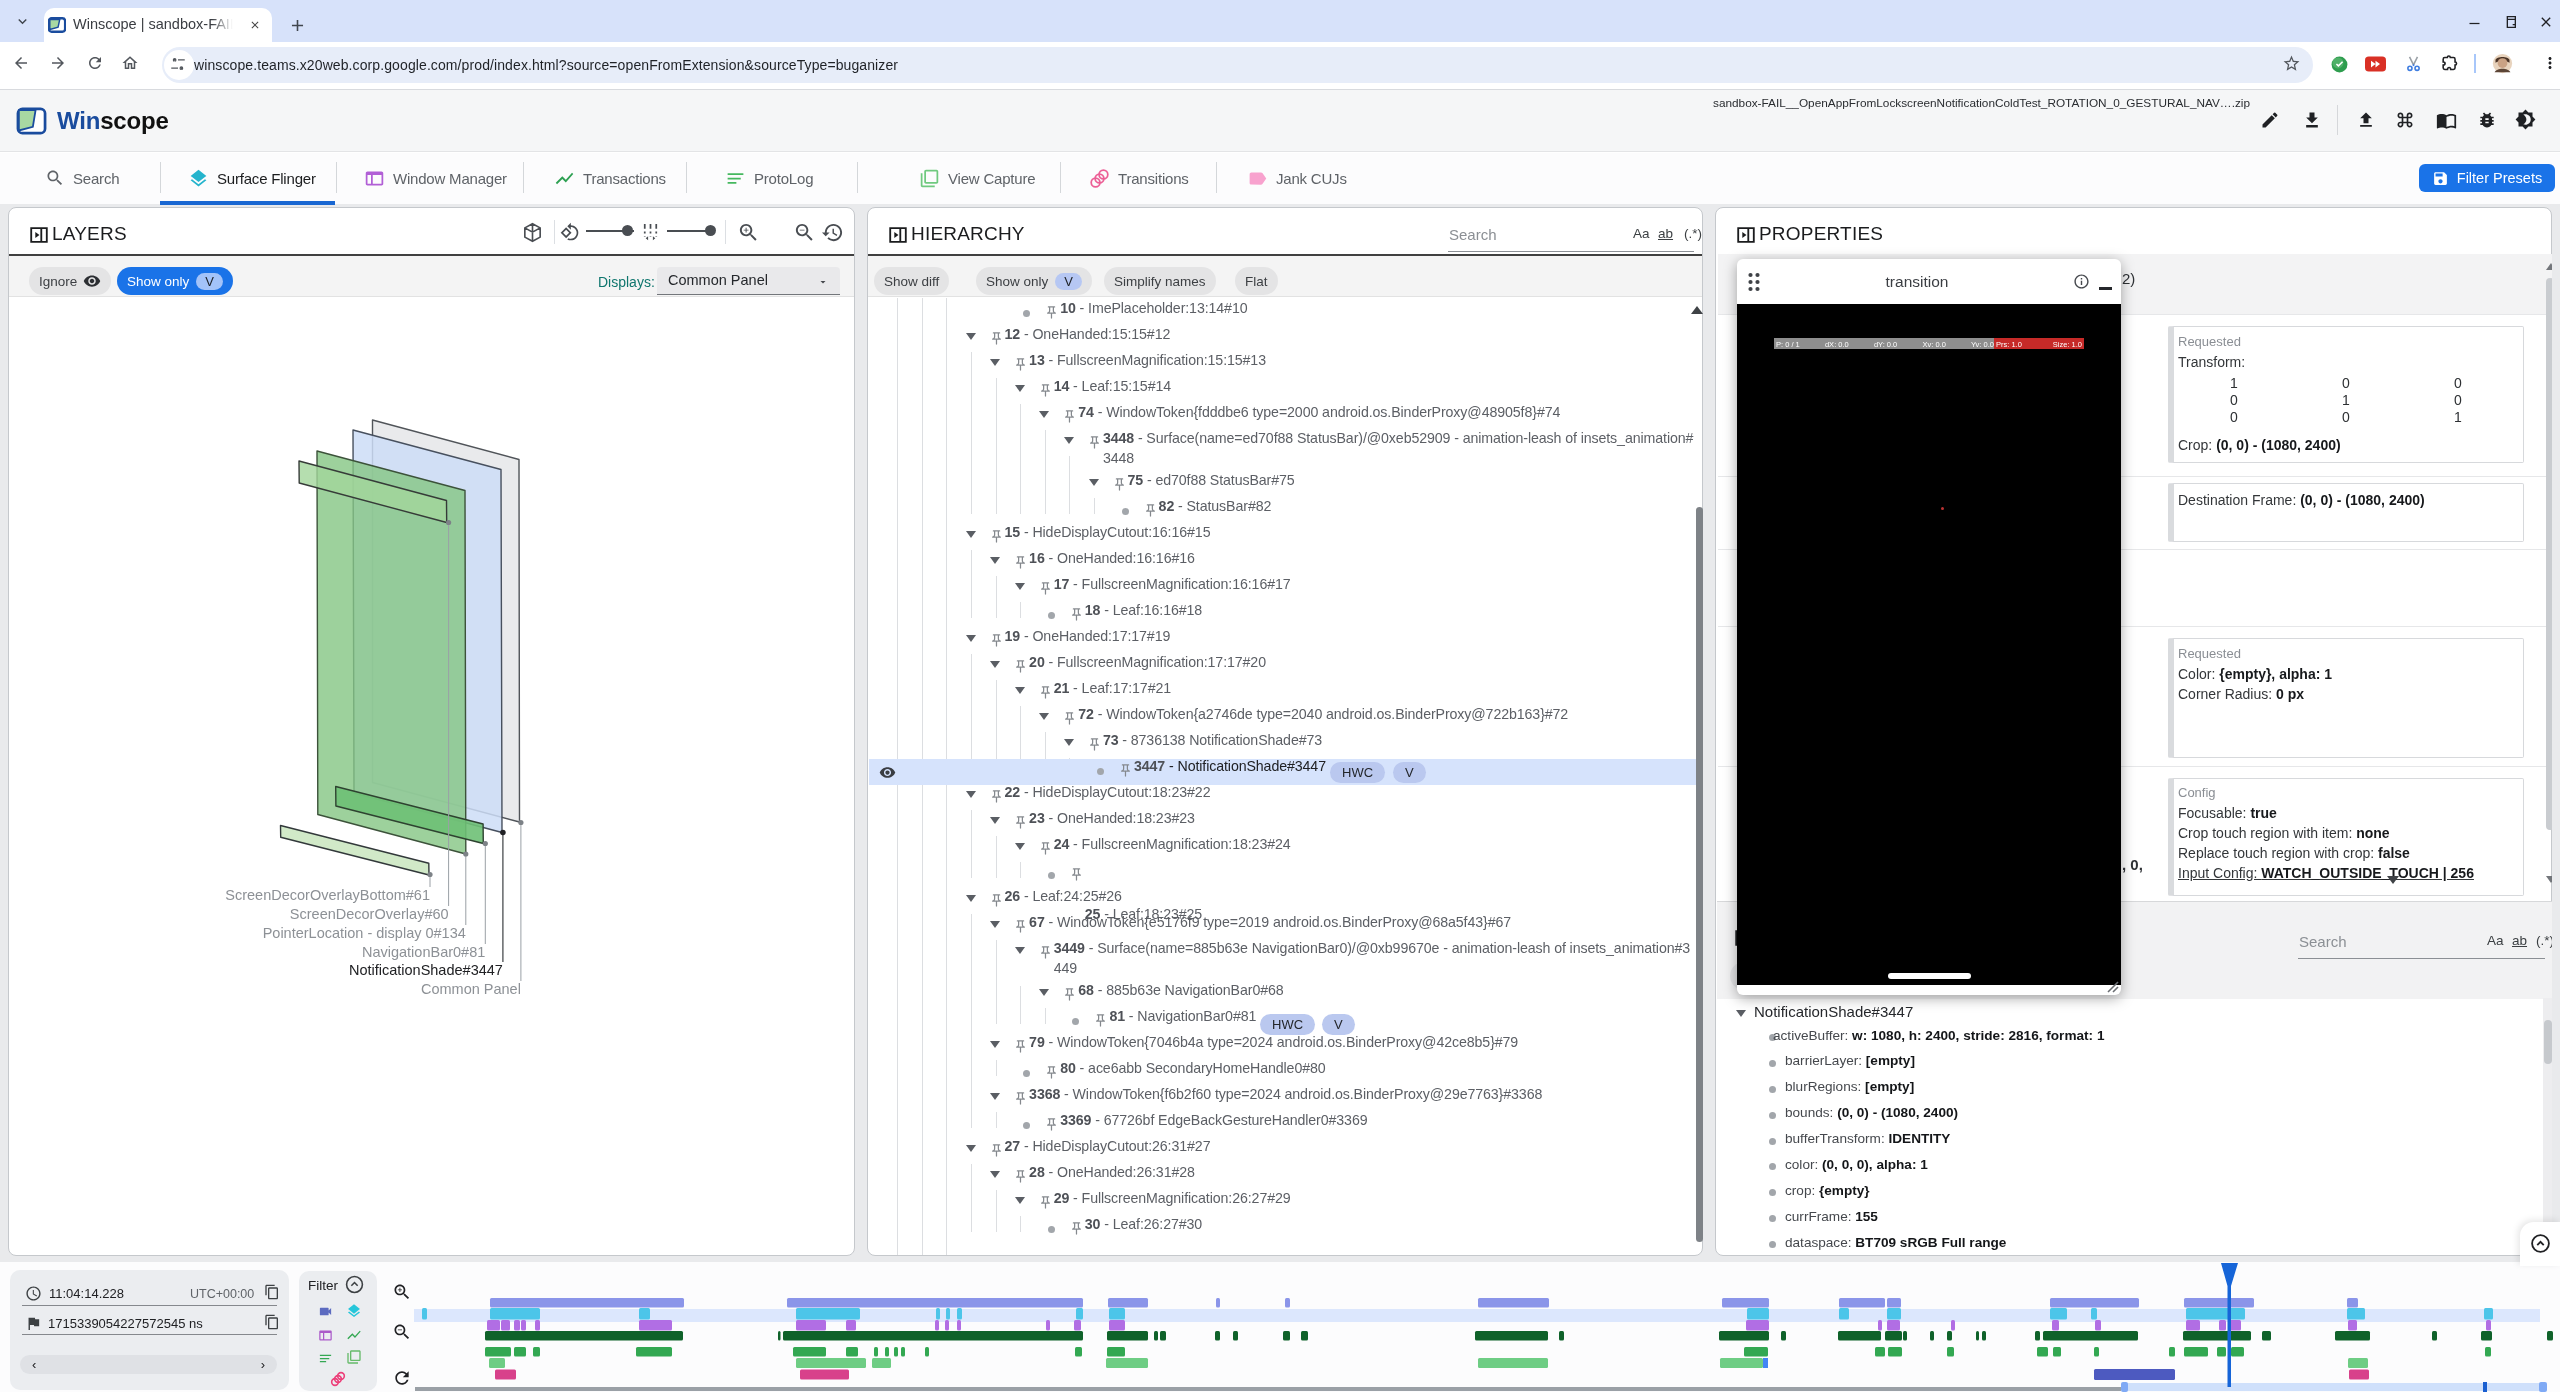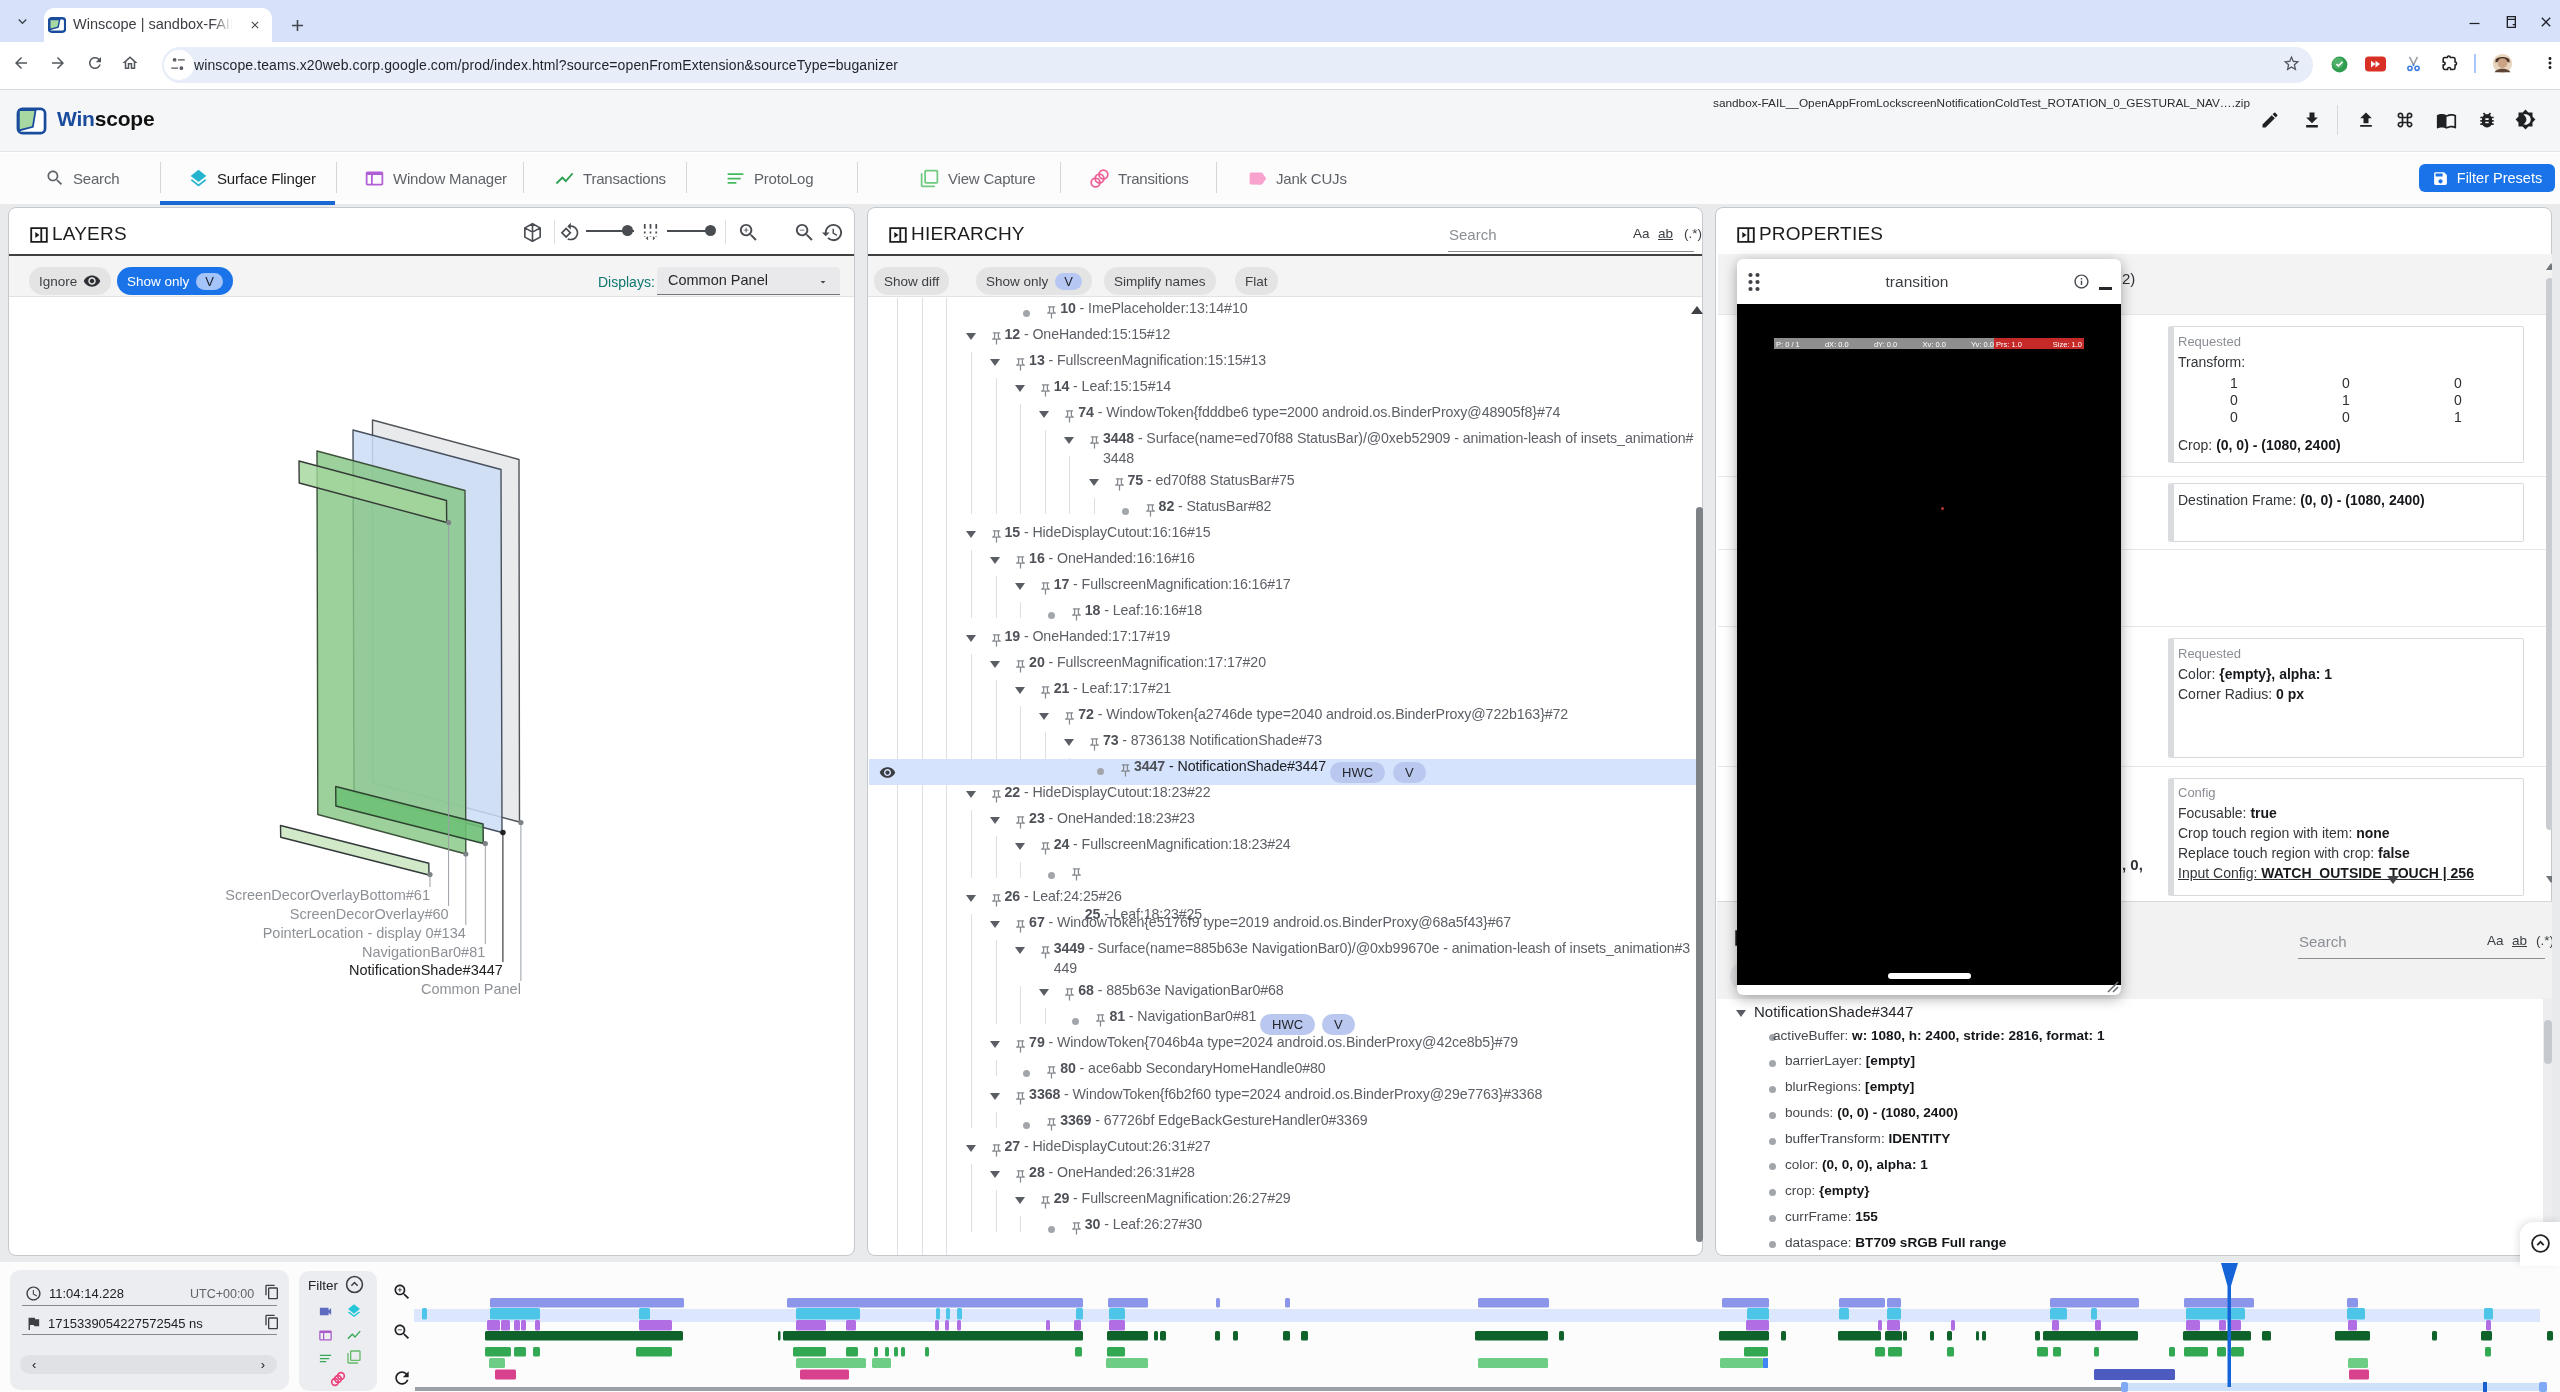--- a/index.html
+++ b/index.html
@@ -16,21 +16,21 @@
 #tab .fade { position:absolute; left:168px; top:4px; width:26px; height:26px; background:linear-gradient(90deg,rgba(255,255,255,0),#fff 80%); }
 #toolbar { position:absolute; left:0; top:42px; width:2560px; height:43px; background:#fff; }
 #omnibox { position:absolute; left:162px; top:47px; width:2151px; height:36px; background:#e7edf9; border-radius:18px; }
 #omnibox .url { position:absolute; left:32px; top:10px; font-size:14px; color:#1f2227; letter-spacing:.1px; }
 .cicon { position:absolute; color:#53575d; }
 #appdiv { position:absolute; left:0; top:89px; width:2560px; height:1px; background:#d8dade; }
 
 
 #apphead { position:absolute; left:0; top:90px; width:2560px; height:62px; background:#f5f6f7; border-bottom:1px solid #e3e4e6;}
 #wslogo { position:absolute; left:16px; top:107px; }
-#wsname { position:absolute; left:57px; top:107px; font-size:21px; font-weight:bold; color:#111; letter-spacing:-0.2px; }
+#wsname { position:absolute; left:57px; top:107px; font-size:24px; font-weight:bold; color:#111; letter-spacing:-0.2px; }
 #wsname b { color:#1a4c9e; }
 #fname { position:absolute; right:310px; top:96px; font-size:11.8px; color:#2a2d31; }
 #navrow { position:absolute; left:0; top:153px; width:2560px; height:51px; background:#fcfcfd; }
 #pagebg { position:absolute; left:0; top:204px; width:2560px; height:1188px; background:#e9eaec; }
 #tlbg { position:absolute; left:0; top:1262px; width:2560px; height:130px; background:#fcfcfd; }
 .tab { position:absolute; top:164px; height:28px; display:flex; align-items:center; gap:8px;
   font-size:15px; letter-spacing:-0.2px; color:#5f6368; font-weight:500; white-space:nowrap;}
 .tab.active { color:#1b1c1e; }
 .tsep { position:absolute; top:162px; width:1px; height:31px; background:#d4d7da; }
 #inkbar { position:absolute; left:160px; top:201px; width:175px; height:3.5px; background:#1967d2;}

